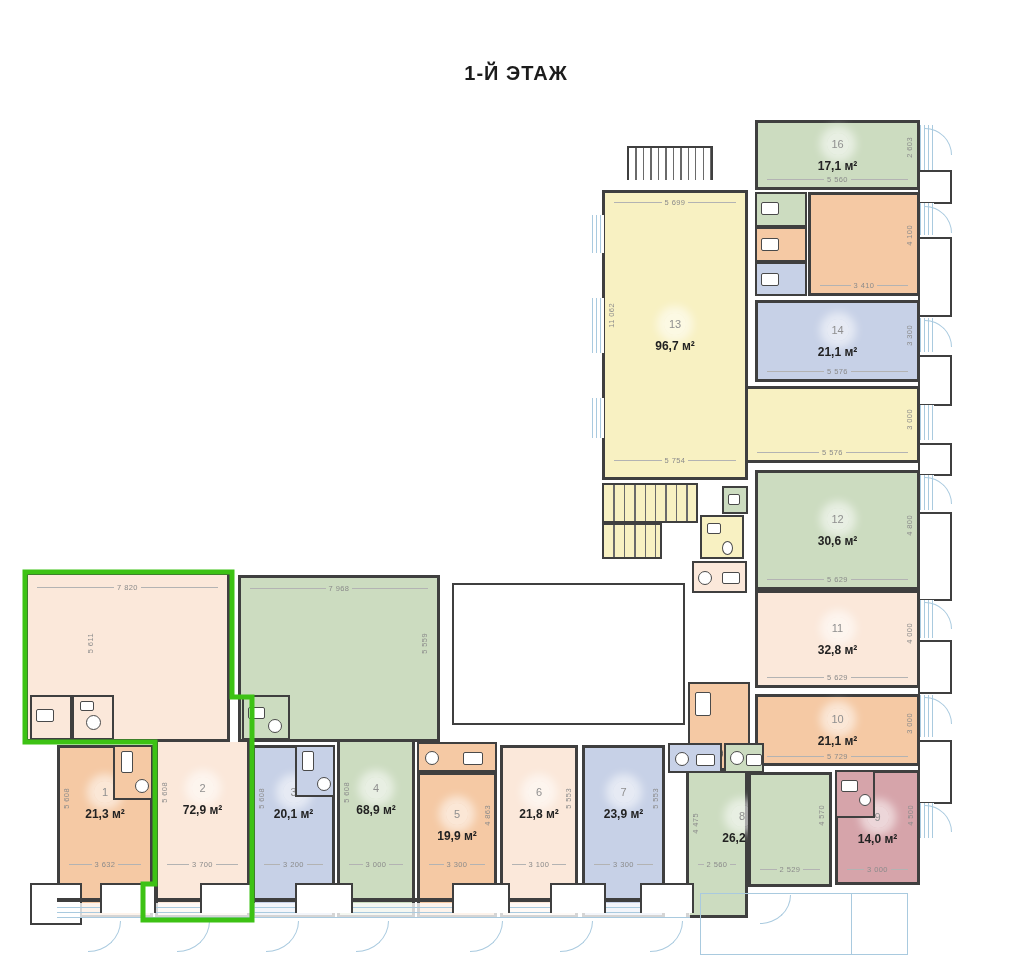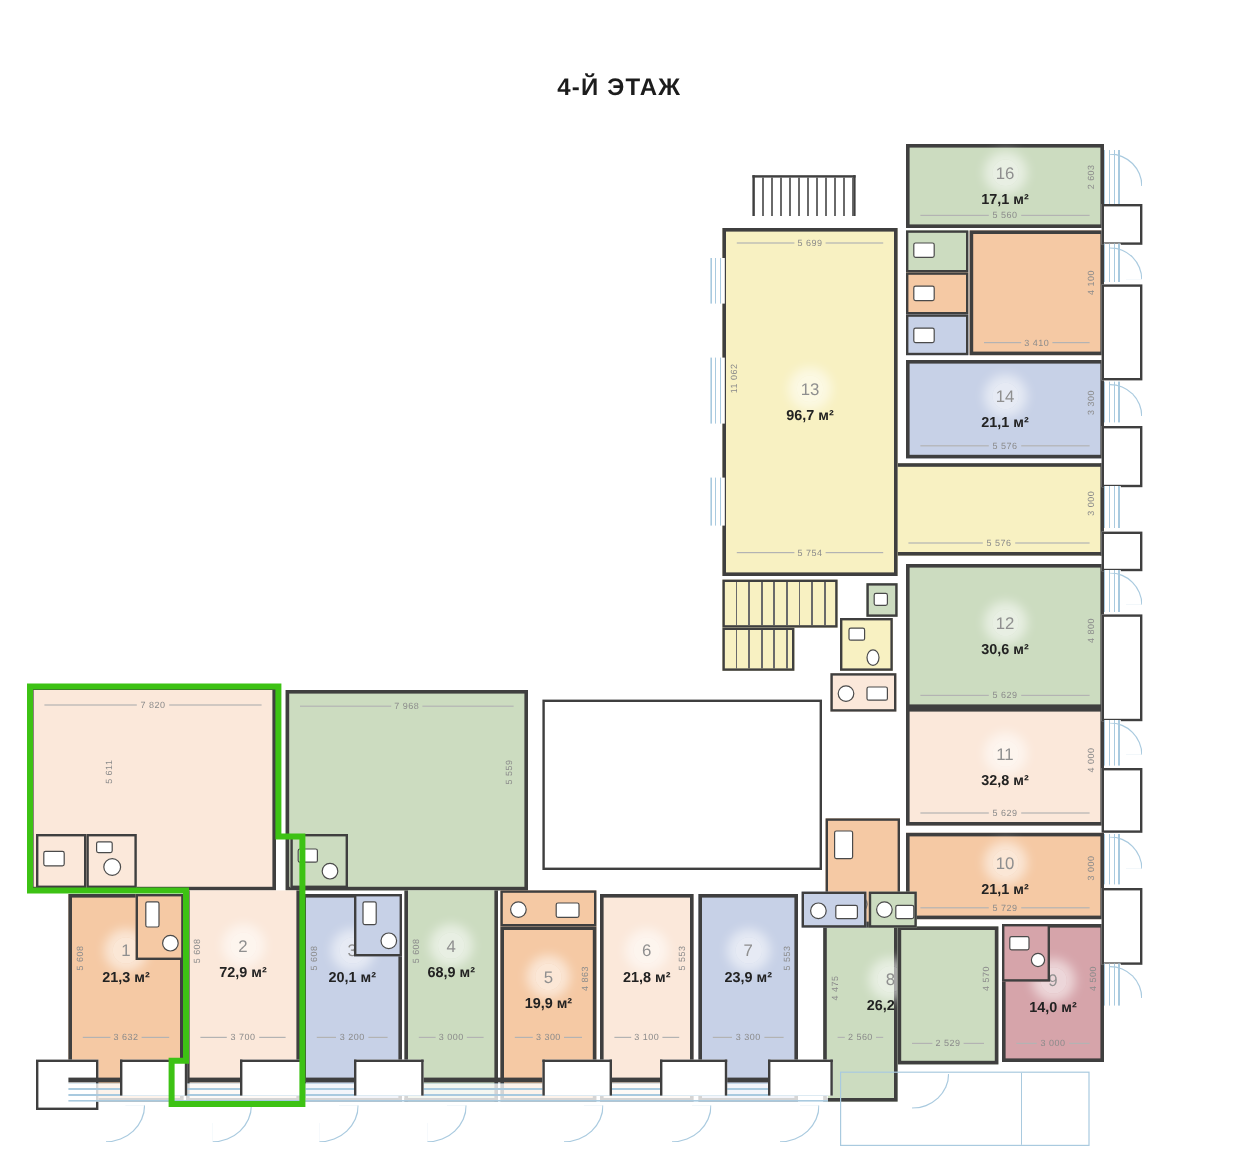--- a/index.html
+++ b/index.html
@@ -9,21 +9,21 @@
          font-size:20px;font-weight:800;letter-spacing:1px;color:#1c1c1c;}
   .room{position:absolute;box-sizing:border-box;border:3px solid #3f3f3f;z-index:1;}
   .noTop{border-top:none;}
   .noLeft{border-left:none;}
   .sub{position:absolute;box-sizing:border-box;border:2px solid #3f3f3f;z-index:2;}
   .rlabel{position:absolute;left:0;right:0;display:flex;flex-direction:column;
           align-items:center;z-index:3;pointer-events:none;}
   .rlabel.mid{top:50%;transform:translateY(-55%);}
   .rlabel.upper{top:20%;}
   .num{display:inline-block;min-width:22px;height:22px;line-height:22px;text-align:center;
-       font-size:14px;color:#8f8f8f;background:rgba(255,255,255,.55);
+       font-size:11px;color:#8f8f8f;background:rgba(255,255,255,.55);
        box-shadow:0 0 9px 7px rgba(255,255,255,.55);border-radius:50%;}
   .area{margin-top:4px;font-size:12px;font-weight:700;color:#222;white-space:nowrap;}
   .dim{position:absolute;font-size:7.5px;color:#8b8b8b;letter-spacing:.4px;
        white-space:nowrap;z-index:3;}
   .dim.h{left:6px;right:6px;display:flex;align-items:center;justify-content:center;}
   .dim.h::before,.dim.h::after{content:"";flex:1;border-top:1px solid #b3b3b3;margin:0 3px;}
   .dim.v{writing-mode:vertical-rl;transform:rotate(180deg);}
   .fx{position:absolute;background:#fff;border:1.5px solid #4a4a4a;border-radius:2px;z-index:3;}
   .fxr{border-radius:50%;}
   .glaz-h{position:absolute;background:
@@ -44,21 +44,21 @@
   .comb{position:absolute;box-sizing:border-box;border:2px solid #3f3f3f;border-bottom:none;
       background:repeating-linear-gradient(90deg,rgba(90,90,90,0) 0 6px,#6a6a6a 6px 7.5px);z-index:1;}
   .porch{position:absolute;box-sizing:border-box;border:1.5px solid #a9cadf;background:#fff;z-index:1;}
   svg.overlay{position:absolute;left:0;top:0;z-index:6;pointer-events:none;}
 </style>
 </head>
 <body>
 
 <div id="plan">
 
-  <div class="title">4-Й ЭТАЖ</div>
+  <div class="title">1-Й ЭТАЖ</div>
 
   <div class="room" style="left: 755px; top: 120px; width: 165px; height: 70px; background-color: rgb(204, 220, 192);">
     <div class="rlabel mid">
       <span class="num">16</span>
       <span class="area">17,1 м²</span>
     </div>
     <span class="dim h" style="bottom:3px;">5 560</span>
     <span class="dim v" style="right:3px;top:14px;">2 603</span>
   </div>
 

